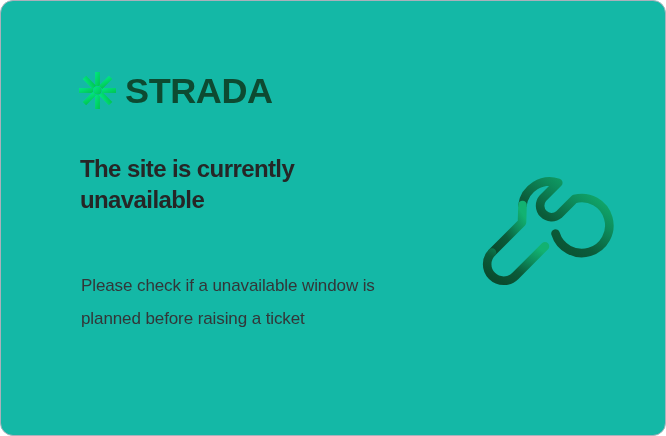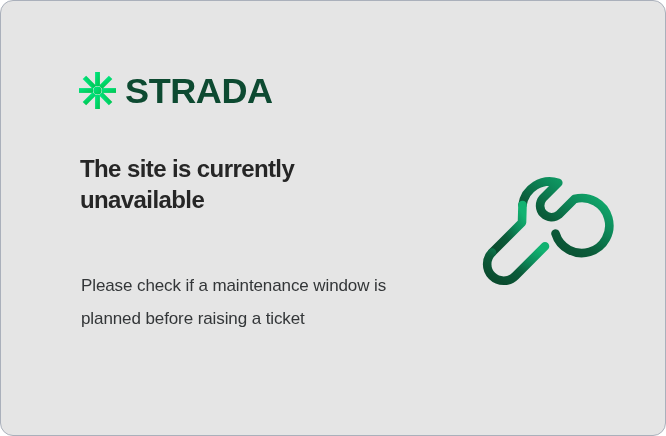--- a/index.html
+++ b/index.html
@@ -14,21 +14,21 @@
     font-family: "Liberation Sans", sans-serif;
     -webkit-font-smoothing: antialiased;
   }
 
   
   .page {
     position: relative;
     box-sizing: border-box;
     width: 666px;
     height: 436px;
-    background: #e5e5e5;
+    background: #14b8a6;
     border: 1px solid #aab0bb;
     border-radius: 13px;
     overflow: hidden;
   }
 
   
   .brand {
     position: absolute;
     left: 78px;
     top: 69px;
@@ -122,21 +122,21 @@
 
         <circle cx="50" cy="50" r="11"></circle>
       </g>
     </svg>
 
     <span class="brand-word">STRADA</span>
   </div>
 
   <h1 class="headline">The site is currently unavailable</h1>
 
-  <p class="bodycopy">Please check if a maintenance window is planned before raising a ticket</p>
+  <p class="bodycopy">Please check if a unavailable window is planned before raising a ticket</p>
 
   <svg class="wrench" viewBox="0 0 160 160" aria-hidden="true">
     <defs>
       <linearGradient id="wrenchGrad" x1="0.12" y1="0.95" x2="0.92" y2="0.1">
         <stop offset="0%" stop-color="#0a4b2e"></stop>
         <stop offset="38%" stop-color="#0b5c3a"></stop>
         <stop offset="68%" stop-color="#0d8a5a"></stop>
         <stop offset="100%" stop-color="#12b271"></stop>
       </linearGradient>
     </defs>

